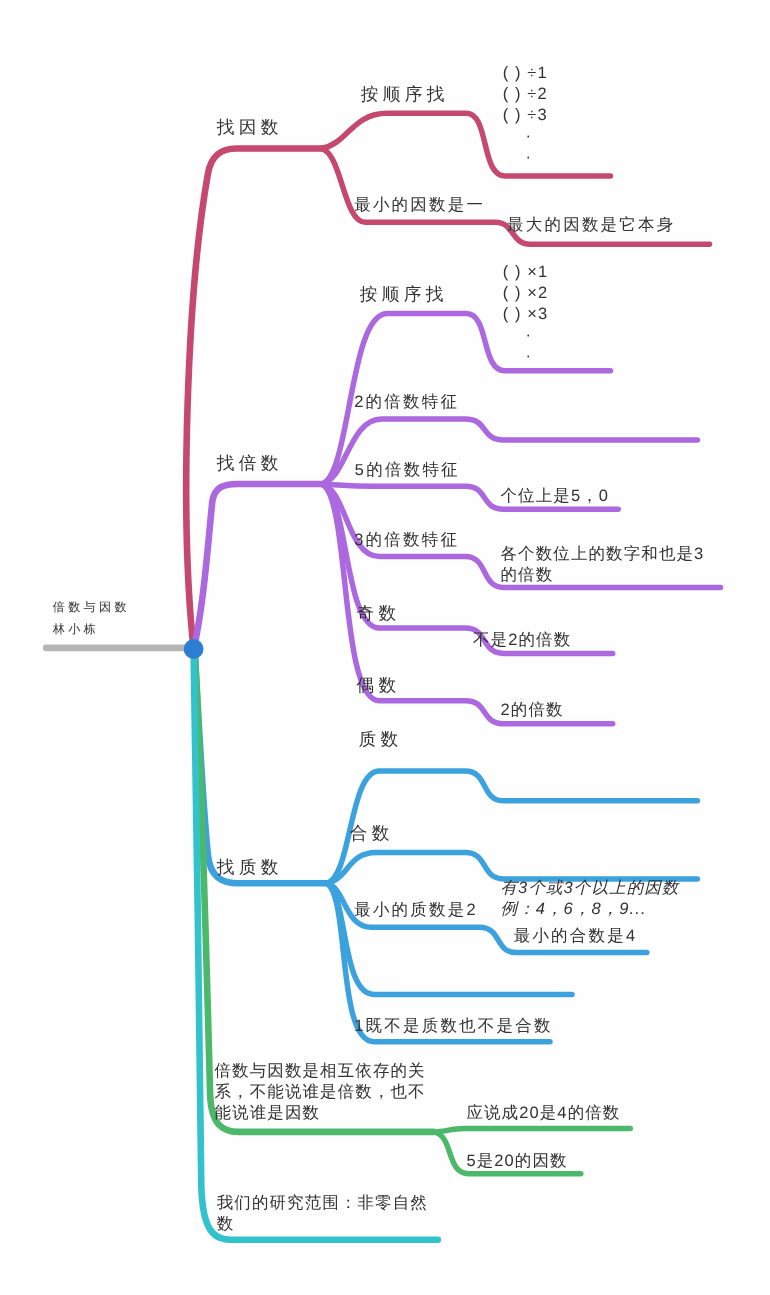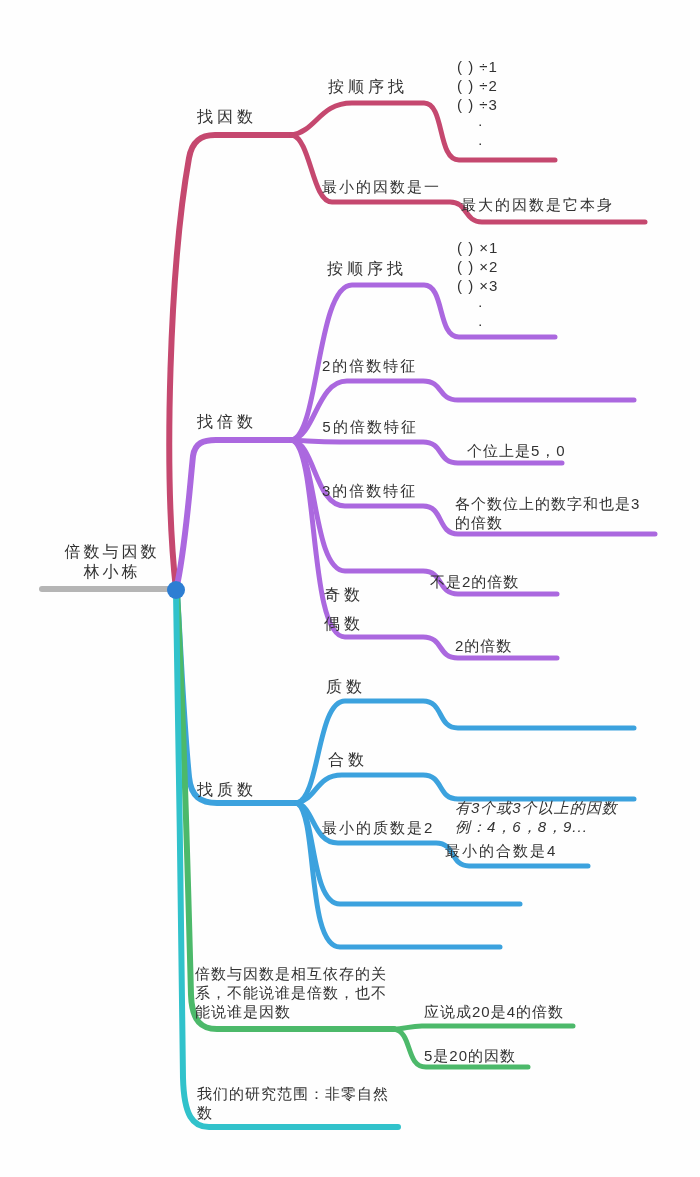--- a/index.html
+++ b/index.html
@@ -16,21 +16,21 @@
   .node {
     position: absolute;
     color: #323232;
     font-size: 15px;
     letter-spacing: 2px;
     line-height: 19px;
     white-space: nowrap;
   }
   .pre { white-space: pre; }
   .big { font-size: 16px; letter-spacing: 4px; }
-  .center-topic { text-align: center; font-size: 16px; letter-spacing: 3px; line-height: 20px; }
+  .center-topic { text-align: left; font-size: 11px; letter-spacing: 3px; line-height: 20px; }
   .lst { letter-spacing: 1px; }
 </style>
 </head>
 <body>
 
 <div class="canvas">
 
   <svg class="lines" viewBox="0 0 700 1177" xmlns="http://www.w3.org/2000/svg">
 
     <path stroke-width="6" d="M 42 589 H 172" stroke="#b5b5b5"></path>
@@ -78,36 +78,37 @@
 
   <div class="node big" style="left:197px; top:412px;">找倍数</div>
   <div class="node big" style="left:327px; top:259px;">按顺序找</div>
   <div class="node pre lst" style="left:457px; top:238px;">( ) ×1
 ( ) ×2
 ( ) ×3
     ·
     ·</div>
   <div class="node" style="left:322px; top:356px;">2的倍数特征</div>
   <div class="node" style="left:322px; top:419px;font-family:Liberation Mono, monospace;">5的倍数特征</div>
-  <div class="node lst" style="left:455px; top:441px;margin-left:12px;">个位上是5，0</div>
+  <div class="node lst" style="left:455px; top:441px;">个位上是5，0</div>
   <div class="node" style="left:322px; top:481px;">3的倍数特征</div>
   <div class="node pre lst" style="left:455px; top:494px;">各个数位上的数字和也是3
 的倍数</div>
-  <div class="node big" style="left:324px; top:549px;margin-top:36px;">奇数</div>
+  <div class="node big" style="left:324px; top:549px;">奇数</div>
   <div class="node lst" style="left:430px; top:572px;">不是2的倍数</div>
   <div class="node big" style="left:324px; top:614px;">偶数</div>
   <div class="node lst" style="left:455px; top:636px;">2的倍数</div>
 
   <div class="node big" style="left:197px; top:780px;">找质数</div>
-  <div class="node big" style="left:326px; top:677px;">质数</div>
-  <div class="node big" style="left:328px; top:750px;">合数</div>
+  <div class="node big" style="left:326px; top:663px;">质数</div>
+  <div class="node big" style="left:318px; top:750px;font-family:Liberation Mono, monospace;">合数</div>
   <div class="node pre lst" style="left:455px; top:798px;font-style:italic;">有3个或3个以上的因数
 例：4，6，8，9...</div>
   <div class="node" style="left:322px; top:818px;">最小的质数是2</div>
-  <div class="node" style="left:445px; top:841px;">最小的合数是4</div>
+  <div class="node" style="left:467px; top:841px;">最小的合数是4</div>
+  <div class="node" style="left:322px; top:923px;">1既不是质数也不是合数</div>
 
   <div class="node pre lst" style="left:195px; top:964px;">倍数与因数是相互依存的关
 系，不能说谁是倍数，也不
 能说谁是因数</div>
   <div class="node lst" style="left:424px; top:1002px;">应说成20是4的倍数</div>
   <div class="node lst" style="left:424px; top:1046px;">5是20的因数</div>
 
   <div class="node pre lst" style="left:197px; top:1084px;">我们的研究范围：非零自然
 数</div>
 

